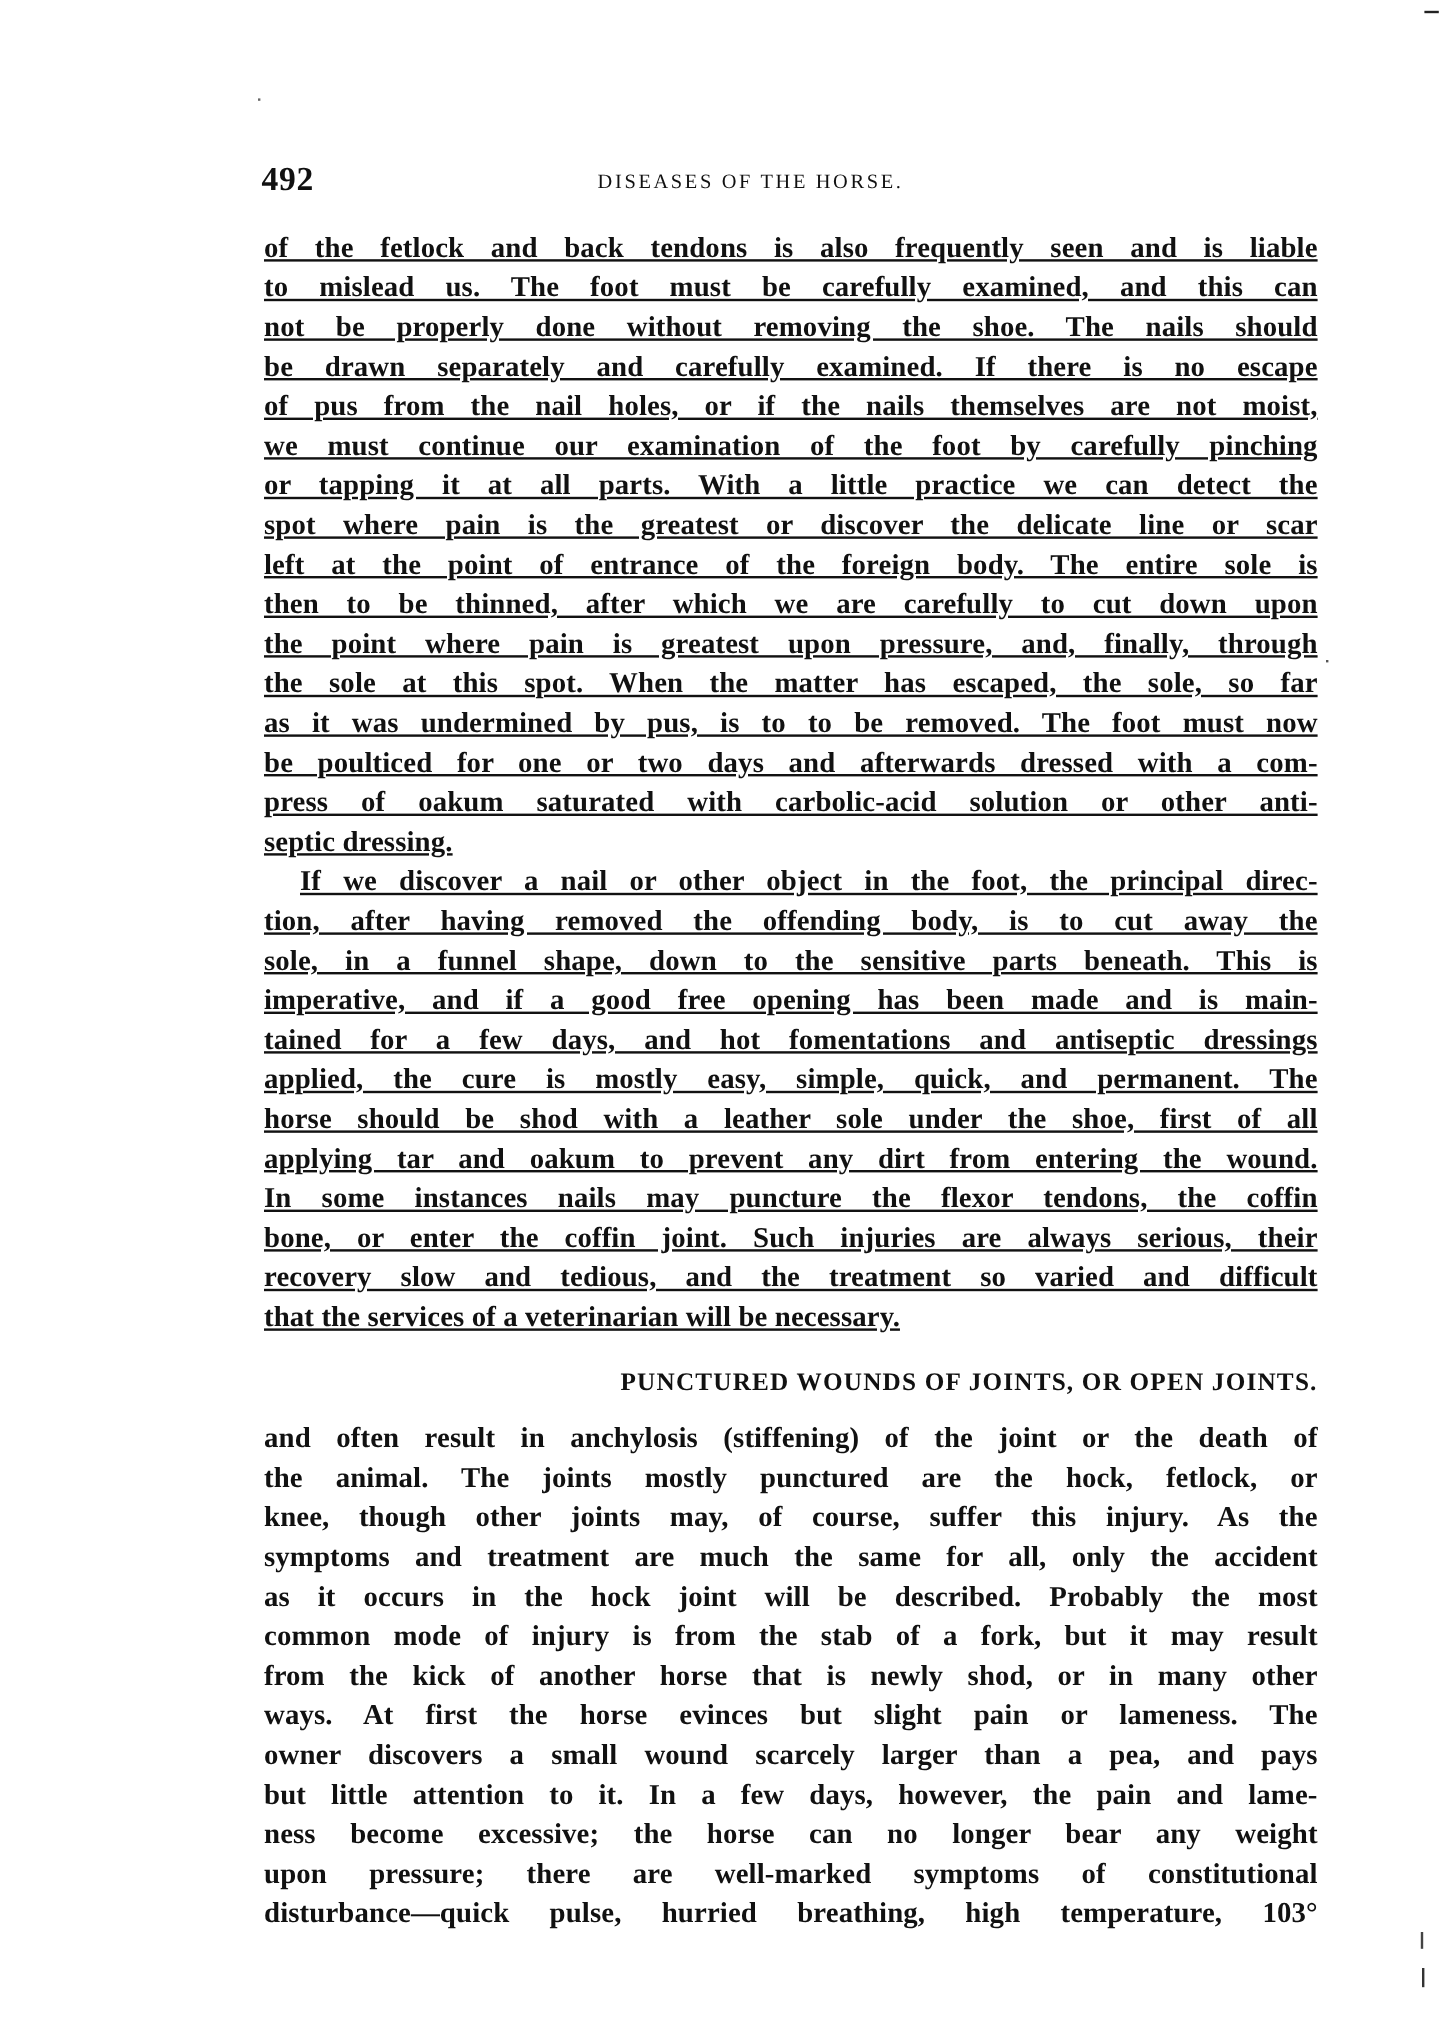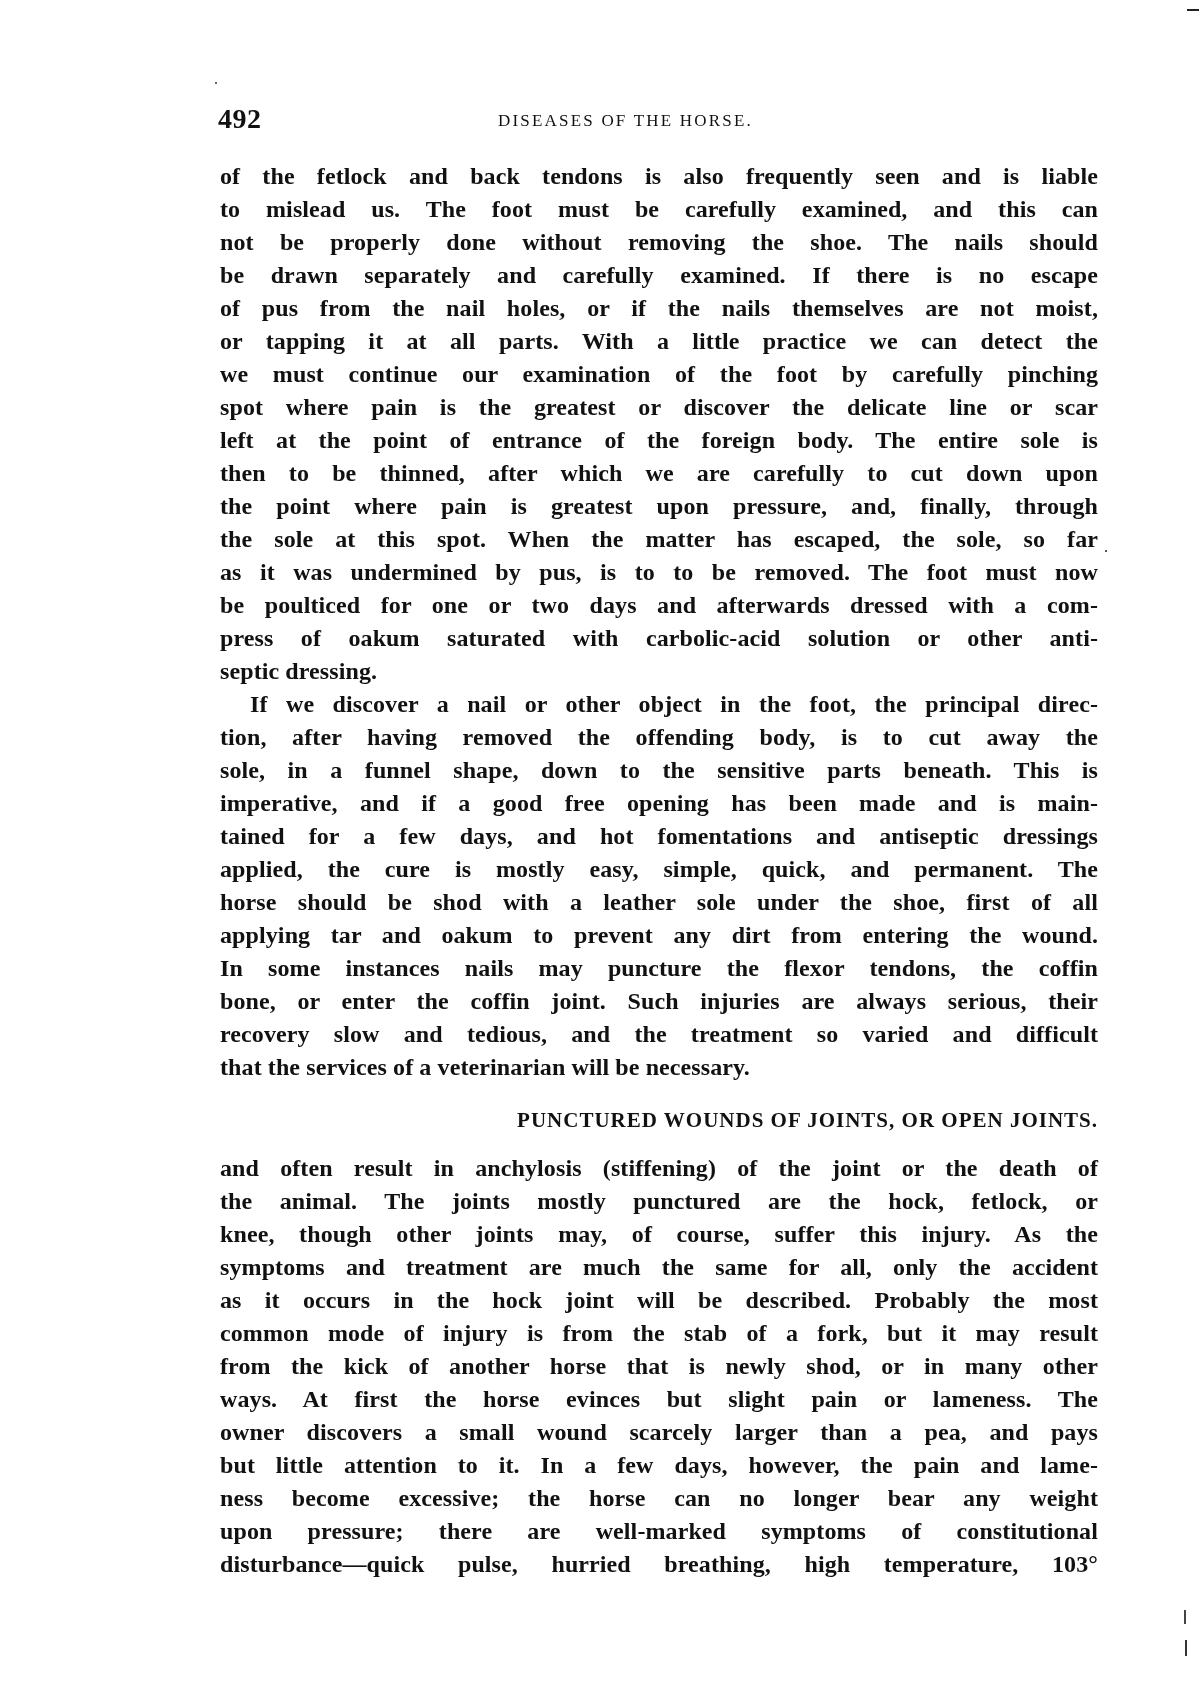--- a/index.html
+++ b/index.html
@@ -1,18 +1,18 @@
 <!DOCTYPE html>
 <html><head>
 <meta charset="utf-8">
 <style>
   html, body { margin: 0; padding: 0; background: #ffffff; }
   body { width: 1200px; height: 1700px; position: relative; overflow: hidden; color: #111; }
   .page { position: absolute; left: 0; top: 0; width: 1200px; height: 1700px; background: #fff; }
-  .serif { font-family: "Liberation Serif", "DejaVu Serif", serif; }
+  .serif { font-family: "Liberation Serif", "DejaVu Serif", serif; margin-top: 31px; }
   .running-head { position: absolute; top: 104px; left: 218px; width: 880px; height: 30px; }
   .page-number { position: absolute; left: 0; top: 0; font-size: 28px; font-weight: bold; line-height: 30px; letter-spacing: 0.5px; }
   .book-title { position: absolute; left: 280px; top: 6px; font-size: 17px; line-height: 22px; letter-spacing: 2.2px; font-weight: normal; font-variant: small-caps; text-transform: uppercase; }
   .block { position: absolute; left: 220px; width: 878px; }
   .line { display: block; height: 33px; line-height: 33px; font-size: 24px; text-align: justify; text-align-last: justify; white-space: nowrap; overflow: visible; font-weight: 600; letter-spacing: 0.1px; }
   .line.last { text-align-last: left; }
   .line.indent { padding-left: 30px; }
   .section-heading { position: absolute; left: 220px; width: 878px; top: 1106px; text-align: right; font-size: 21px; font-weight: bold; letter-spacing: 1px; line-height: 28px; }
   .mark { position: absolute; background: #222; }
 </style>
@@ -22,29 +22,29 @@
 <div class="page">
 
   <div class="mark" style="left:1187px; top:9px; width:12px; height:2px;"></div>
   <div class="mark" style="left:215px; top:82px; width:2px; height:2px; background:#666;"></div>
 
   <div class="running-head serif">
     <span class="page-number">492</span>
     <span class="book-title">DISEASES OF THE HORSE.</span>
   </div>
 
-  <div class="block serif" id="body-block" style="top:160px;">
+  <div class="block serif" id="body-block" style="top:160px;text-decoration:underline;">
       <div>
         <span class="line">of the fetlock and back tendons is also frequently seen and is liable</span>
         <span class="line">to mislead us.  The foot must be carefully examined, and this can</span>
         <span class="line">not be properly done without removing the shoe.  The nails should</span>
         <span class="line">be drawn separately and carefully examined.  If there is no escape</span>
         <span class="line">of pus from the nail holes, or if the nails themselves are not moist,</span>
+        <span class="line">we must continue our examination of the foot by carefully pinching</span>
         <span class="line">or tapping it at all parts.  With a little practice we can detect the</span>
-        <span class="line">we must continue our examination of the foot by carefully pinching</span>
         <span class="line">spot where pain is the greatest or discover the delicate line or scar</span>
         <span class="line">left at the point of entrance of the foreign body.  The entire sole is</span>
         <span class="line">then to be thinned, after which we are carefully to cut down upon</span>
         <span class="line">the point where pain is greatest upon pressure, and, finally, through</span>
         <span class="line">the sole at this spot.  When the matter has escaped, the sole, so far</span>
         <span class="line">as it was undermined by pus, is to to be removed.  The foot must now</span>
         <span class="line">be poulticed for one or two days and afterwards dressed with a com-</span>
         <span class="line">press of oakum saturated with carbolic-acid solution or other anti-</span>
         <span class="line last">septic dressing.</span>
       </div>

